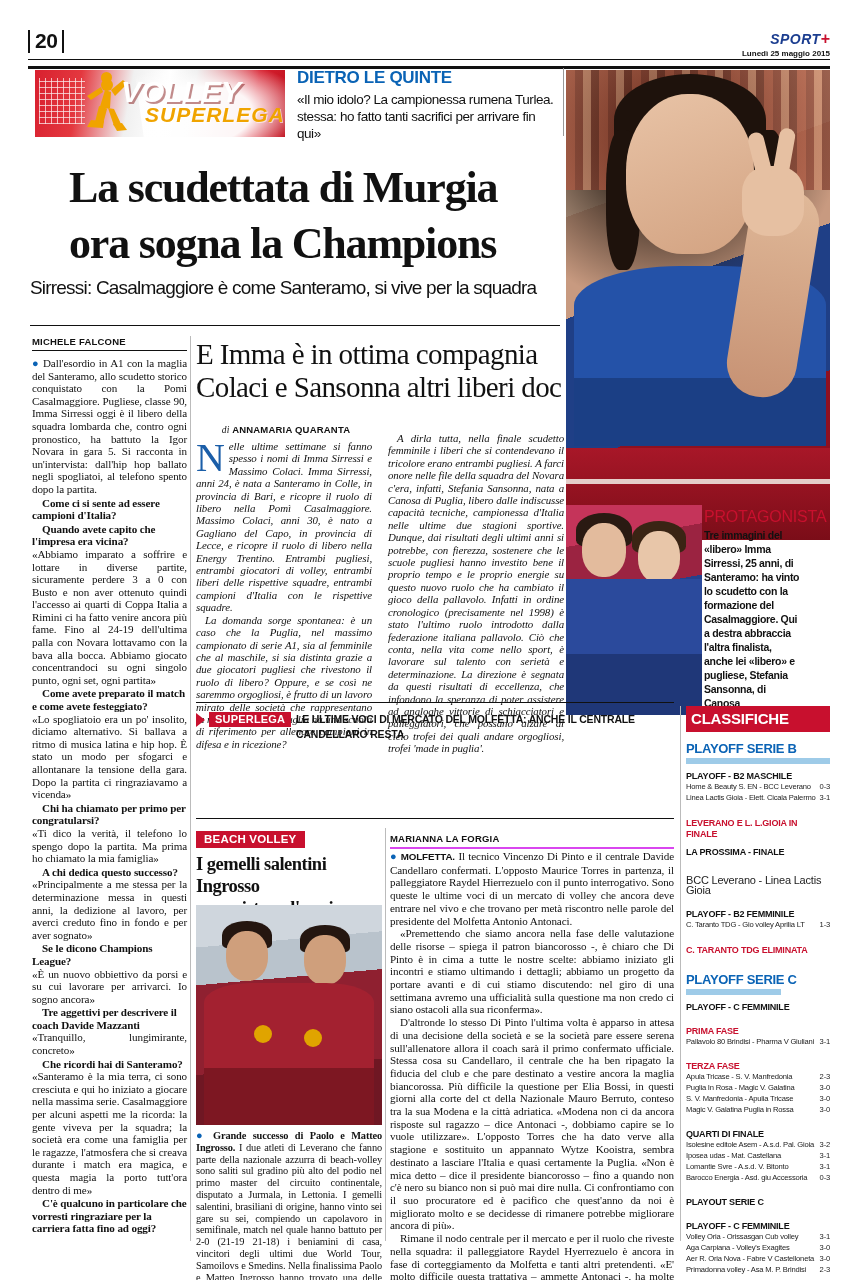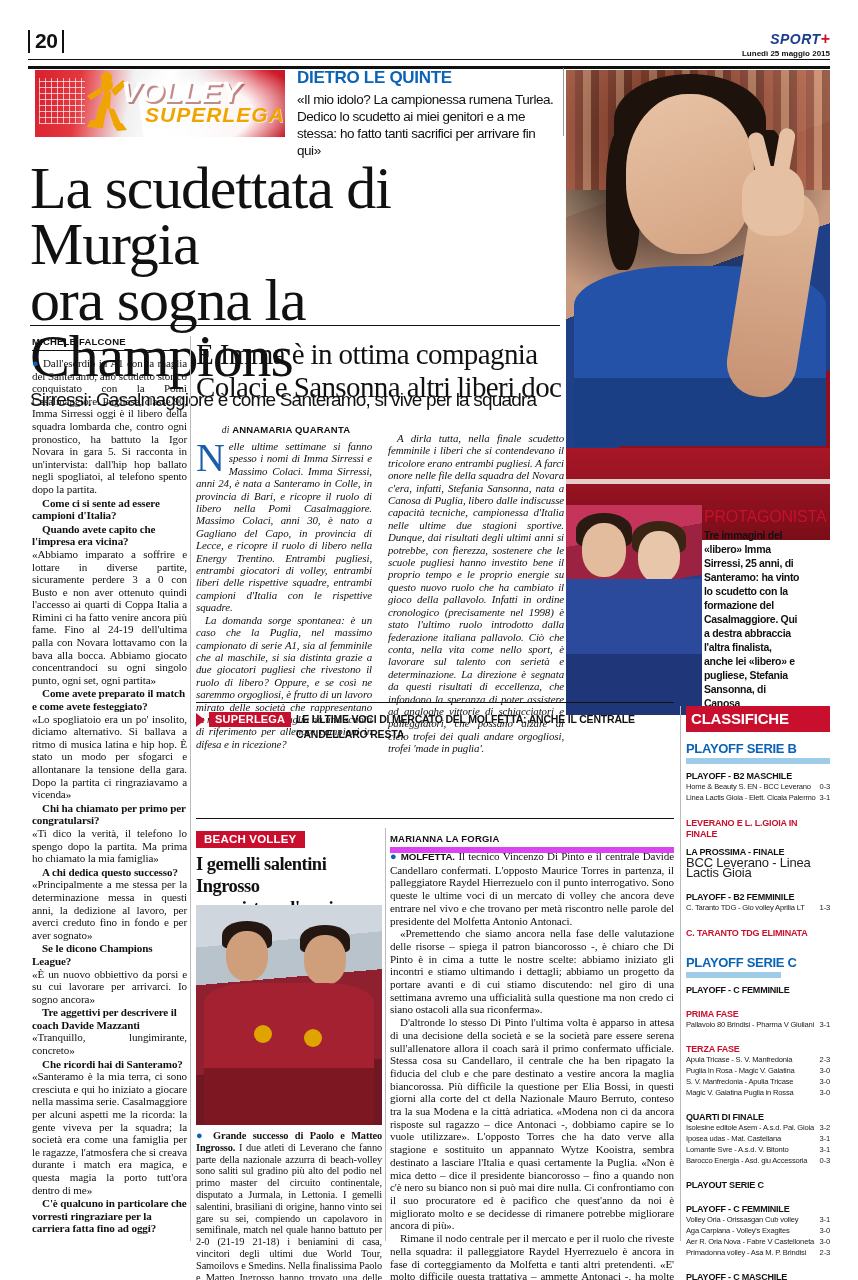--- a/index.html
+++ b/index.html
@@ -139,22 +139,22 @@
   .protagonista {
     position: absolute; left: 704px; top: 508px; width: 96px;
     font-family: "Liberation Sans", sans-serif;
   }
   .prot-title { font-weight: normal; font-size: 16px; color: #c8102e; letter-spacing: -0.2px; margin-bottom: 2px; }
   .prot-text { font-weight: bold; font-size: 10.5px; line-height: 14px; color: #111; letter-spacing: -0.3px; }
 
   
   .mainhead { position: absolute; left: 30px; top: 160px; width: 530px; }
   .mh-l1, .mh-l2 {
-    font-family: "Liberation Serif", serif; font-weight: normal;
-    font-size: 60px; line-height: 56px; letter-spacing: -1.2px;
+    font-family: "Liberation Serif", serif; font-weight: bold;
+    font-size: 44px; line-height: 56px; letter-spacing: -1.2px; margin-left: 39px;
   }
   .mh-sub {
     font-family: "Liberation Sans", sans-serif; font-size: 19px; line-height: 24px;
     letter-spacing: -0.8px; margin-top: 4px;
   }
   .mainhead-rule { position: absolute; left: 30px; top: 325px; width: 530px; height: 1px; background: #111; }
 
   
   .col-left { position: absolute; left: 32px; top: 336px; width: 155px; }
   .byline {
@@ -236,21 +236,21 @@
   .bvp-medal1 { position: absolute; left: 58px; top: 120px; width: 18px; height: 18px; border-radius: 50%; background:#e0a400; }
   .bvp-medal2 { position: absolute; left: 108px; top: 124px; width: 18px; height: 18px; border-radius: 50%; background:#e0a400; }
   .bv-caption { position: absolute; left: 196px; top: 1130px; width: 186px; }
   .bv-caption p { font-size: 10.4px; line-height: 11.8px; text-align: justify; letter-spacing: -0.15px; }
   .bv-caption b { font-weight: bold; }
 
   
   .molf-byline {
     position: absolute; left: 390px; top: 833px; width: 284px;
     font-family: "Liberation Sans", sans-serif; font-weight: bold; font-size: 9.5px;
-    letter-spacing: 0.2px; padding-bottom: 3px; border-bottom: 6px solid #d946ef;
+    letter-spacing: 0.2px; padding-bottom: 3px; border-bottom: 2px solid #d946ef;
   }
   .molf-body { position: absolute; left: 390px; top: 850px; width: 284px; }
   .molf-body p { font-size: 11.1px; line-height: 12.7px; text-align: justify; text-indent: 10px; letter-spacing: -0.12px; }
   .molf-body p.first { text-indent: 0; }
   .molf-body .loc { font-family: "Liberation Sans", sans-serif; font-weight: bold; font-size: 9.8px; }
 
   .vrule { position: absolute; background: #bbb; width: 1px; }
 
   
   .classifiche { position: absolute; left: 686px; top: 706px; width: 144px; }
@@ -275,22 +275,22 @@
     font-family: "Liberation Sans", sans-serif; font-size: 7.6px; line-height: 10px;
     letter-spacing: -0.2px; color: #222; margin-top: 1px;
   }
   .cl-row .nm { flex: 1 1 auto; padding-right: 4px; }
   .cl-row .sc { flex: 0 0 auto; font-size: 7.6px; }
   .cl-note {
     font-family: "Liberation Sans", sans-serif; font-weight: bold; font-size: 9px;
     color: #c8102e; letter-spacing: -0.2px; margin-top: 8px; line-height: 11px;
   }
   .cl-plain {
-    font-family: "Liberation Sans", sans-serif; font-size: 13px; line-height: 10px;
-    letter-spacing: -0.2px; margin-top: 1px; color: #222;
+    font-family: "Liberation Sans", sans-serif; font-size: 11px; line-height: 10px;
+    letter-spacing: -0.2px; margin-top: 18px; color: #222;
   }
   .cl-spacer { height: 7px; }
 </style>
 </head>
 <body>
 
 <div class="page">
 
   <div class="masthead">
     <div class="pagenum">20</div>
@@ -320,21 +320,20 @@
         <path d="M26 16 L14 24 L10 20 L24 11 Z"></path>
       </g>
     </svg>
     <div class="vl-title">VOLLEY</div>
     <div class="vl-sub">SUPERLEGA</div>
   </div>
 
   <div class="dlq">
     <div class="dlq-kicker">DIETRO LE QUINTE</div>
     <div class="dlq-text">«Il mio idolo? La campionessa rumena Turlea.</div>
-    <div class="dlq-text">Dedico lo scudetto ai miei genitori e a me</div>
     <div class="dlq-text">stessa: ho fatto tanti sacrifici per arrivare fin qui»</div>
   </div>
   <div class="dlq-vrule"></div>
 
   <div class="hero-photo">
     <div class="hp-crowd"></div>
     <div class="hp-hair"></div>
     <div class="hp-hair2"></div>
     <div class="hp-hair3"></div>
     <div class="hp-face"></div>

